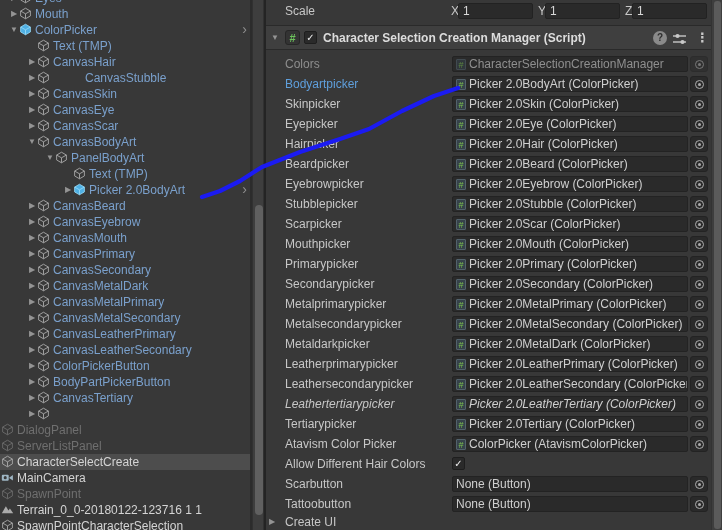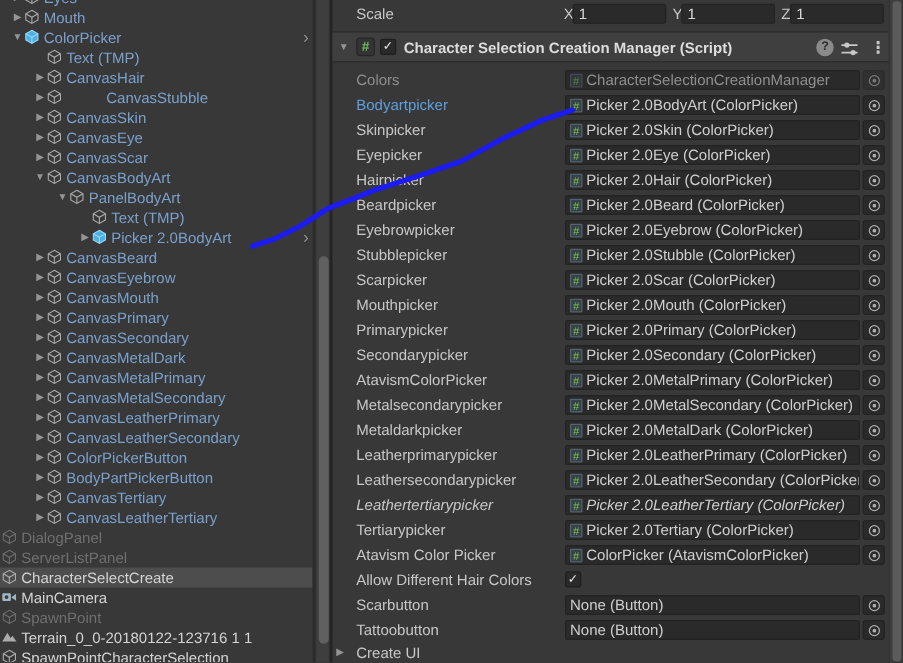--- a/index.html
+++ b/index.html
@@ -279,21 +279,20 @@
               <path d="M2 5l6 3.4L14 5M8 8.4v6" fill="none" stroke="#ababab" stroke-width="1.1"></path>
             </svg></span>
           <span class="hlabel prefab" style="left: 53px;">CanvasTertiary</span>
         </div>
         <div class="hrow" style="top: 416px;">
           <span class="tri" style="left: 26px;">▶</span>
           <span class="hicon" style="left: 37px;"><svg width="13" height="13" viewBox="0 0 16 16">
               <path d="M8 1.5 14 5v6l-6 3.5L2 11V5Z" fill="none" stroke="#ababab" stroke-width="1.1"></path>
               <path d="M2 5l6 3.4L14 5M8 8.4v6" fill="none" stroke="#ababab" stroke-width="1.1"></path>
             </svg></span>
-          <span class="hlabel prefab" style="left: 53px;">CanvasLeatherTertiary</span>
         </div>
         <div class="hrow" style="top: 432px;">
           <span class="hicon dim" style="left: 1px;"><svg width="13" height="13" viewBox="0 0 16 16">
               <path d="M8 1.5 14 5v6l-6 3.5L2 11V5Z" fill="none" stroke="#ababab" stroke-width="1.1"></path>
               <path d="M2 5l6 3.4L14 5M8 8.4v6" fill="none" stroke="#ababab" stroke-width="1.1"></path>
             </svg></span>
           <span class="hlabel disabled" style="left: 17px;">DialogPanel</span>
         </div>
         <div class="hrow" style="top: 448px;">
           <span class="hicon dim" style="left: 1px;"><svg width="13" height="13" viewBox="0 0 16 16">
@@ -487,21 +486,21 @@
           <span class="ilabel">Secondarypicker</span>
           <div class="ofield">
             <span class="mini">#</span>
             <span class="oval">Picker 2.0Secondary (ColorPicker)</span>
           </div>
           <div class="opick">
             <span class="circ"></span>
           </div>
         </div>
         <div class="irow" style="top: 240px;">
-          <span class="ilabel">AtavismColorPicker</span>
+          <span class="ilabel">Metalprimarypicker</span>
           <div class="ofield">
             <span class="mini">#</span>
             <span class="oval">Picker 2.0MetalPrimary (ColorPicker)</span>
           </div>
           <div class="opick">
             <span class="circ"></span>
           </div>
         </div>
         <div class="irow" style="top: 260px;">
           <span class="ilabel">Metalsecondarypicker</span>

